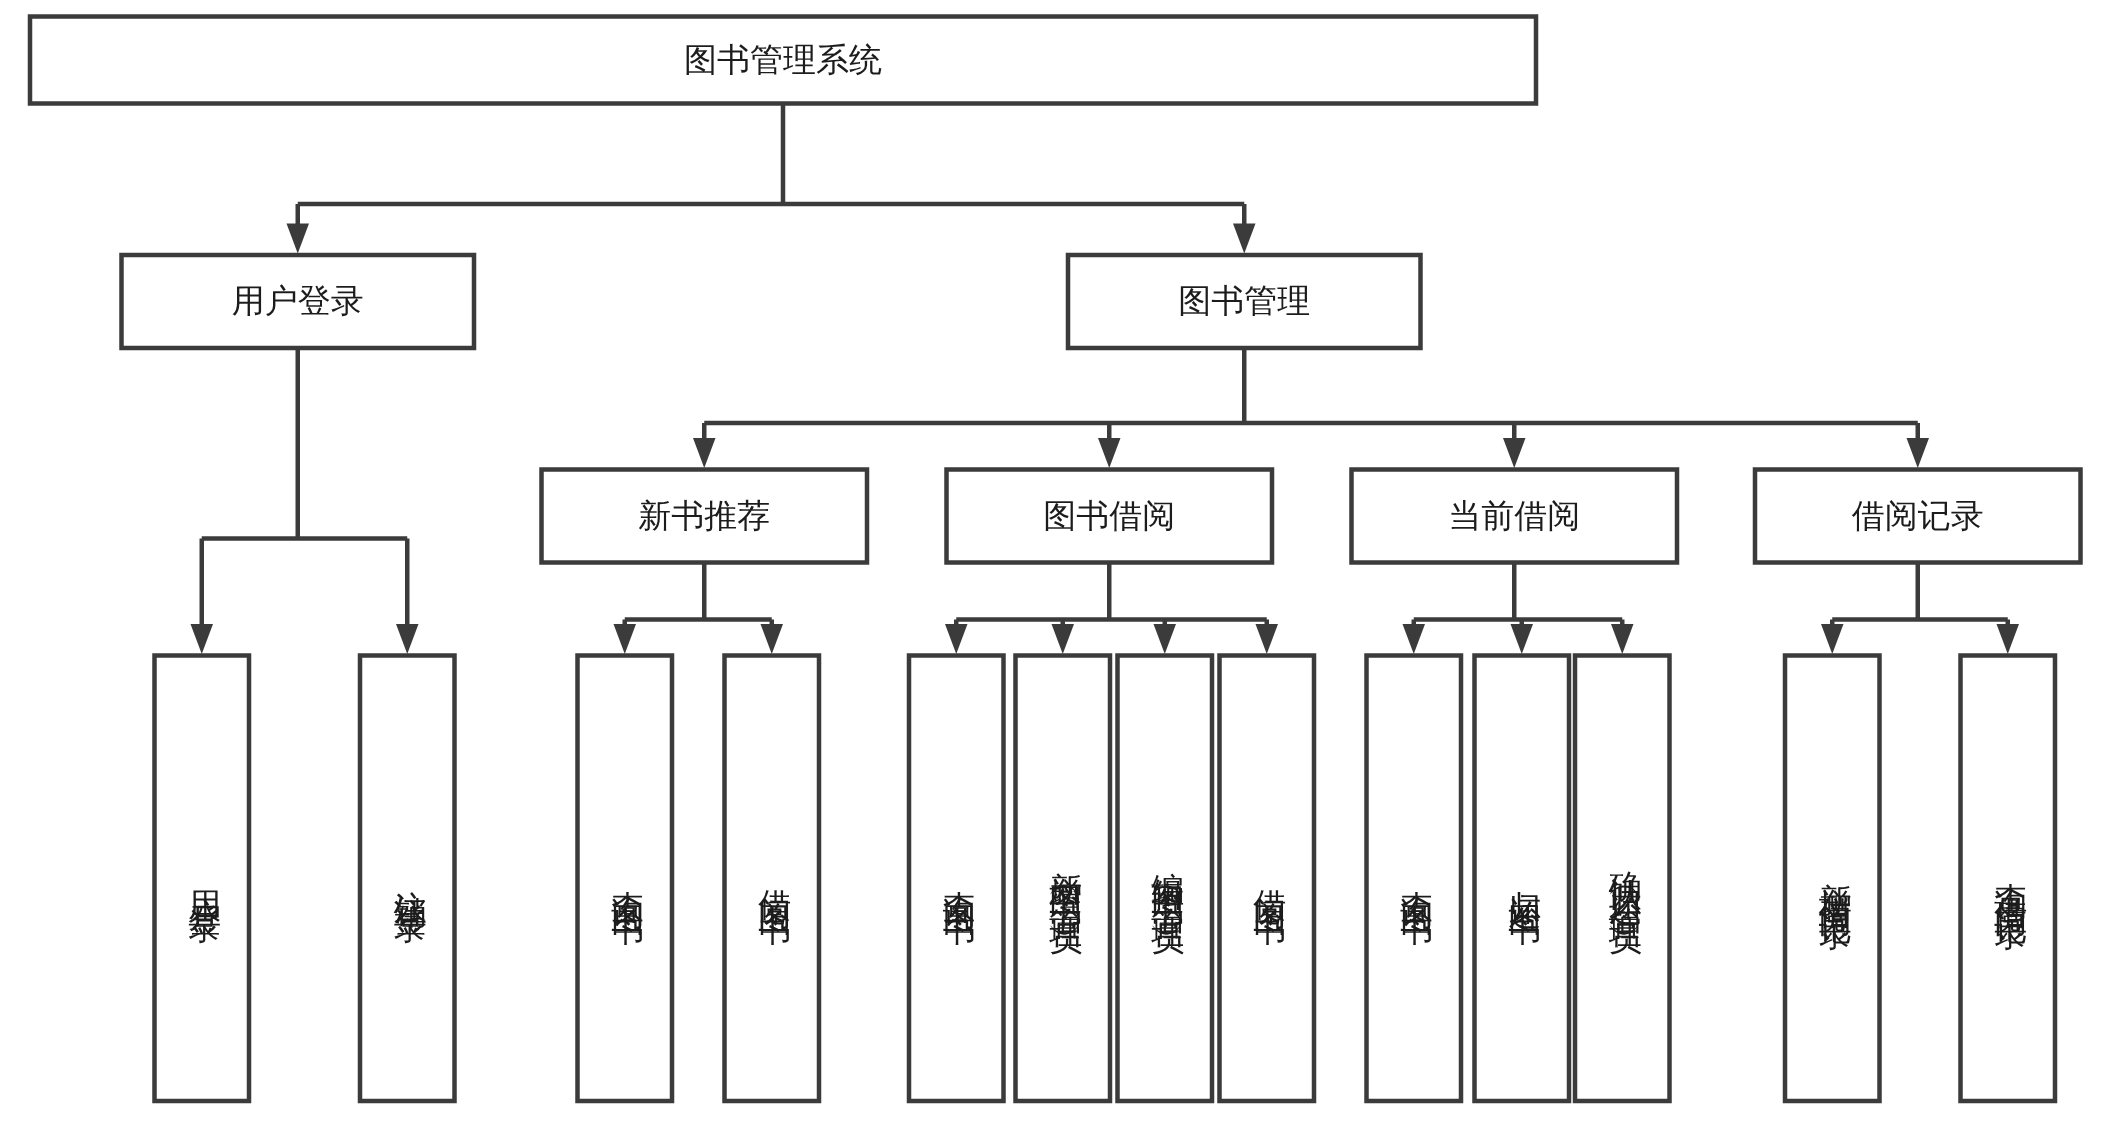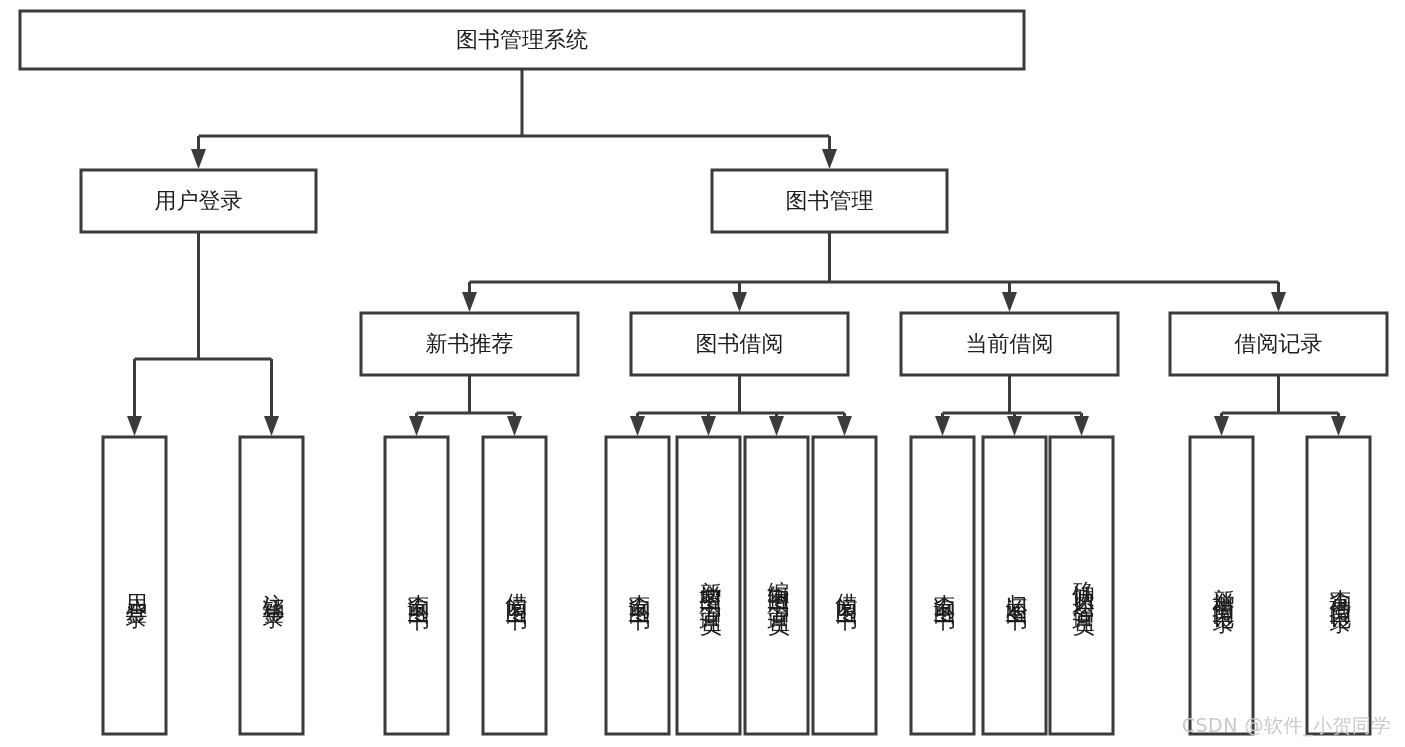--- a/index.html
+++ b/index.html
@@ -219,14 +219,13 @@
         <g>
           <rect class="node-box" x="1190" y="437" width="63" height="297"></rect>
           <text class="leaf-label" x="1222.5" y="585.5">新增借阅记录</text>
         </g>
         <g>
           <rect class="node-box" x="1307" y="437" width="63" height="297"></rect>
           <text class="leaf-label" x="1339.5" y="585.5">查询借阅记录</text>
         </g>
       </g>
   </svg>
-  <div class="watermark">CSDN @软件_小贺同学</div>
 </div>
 
 </body></html>

